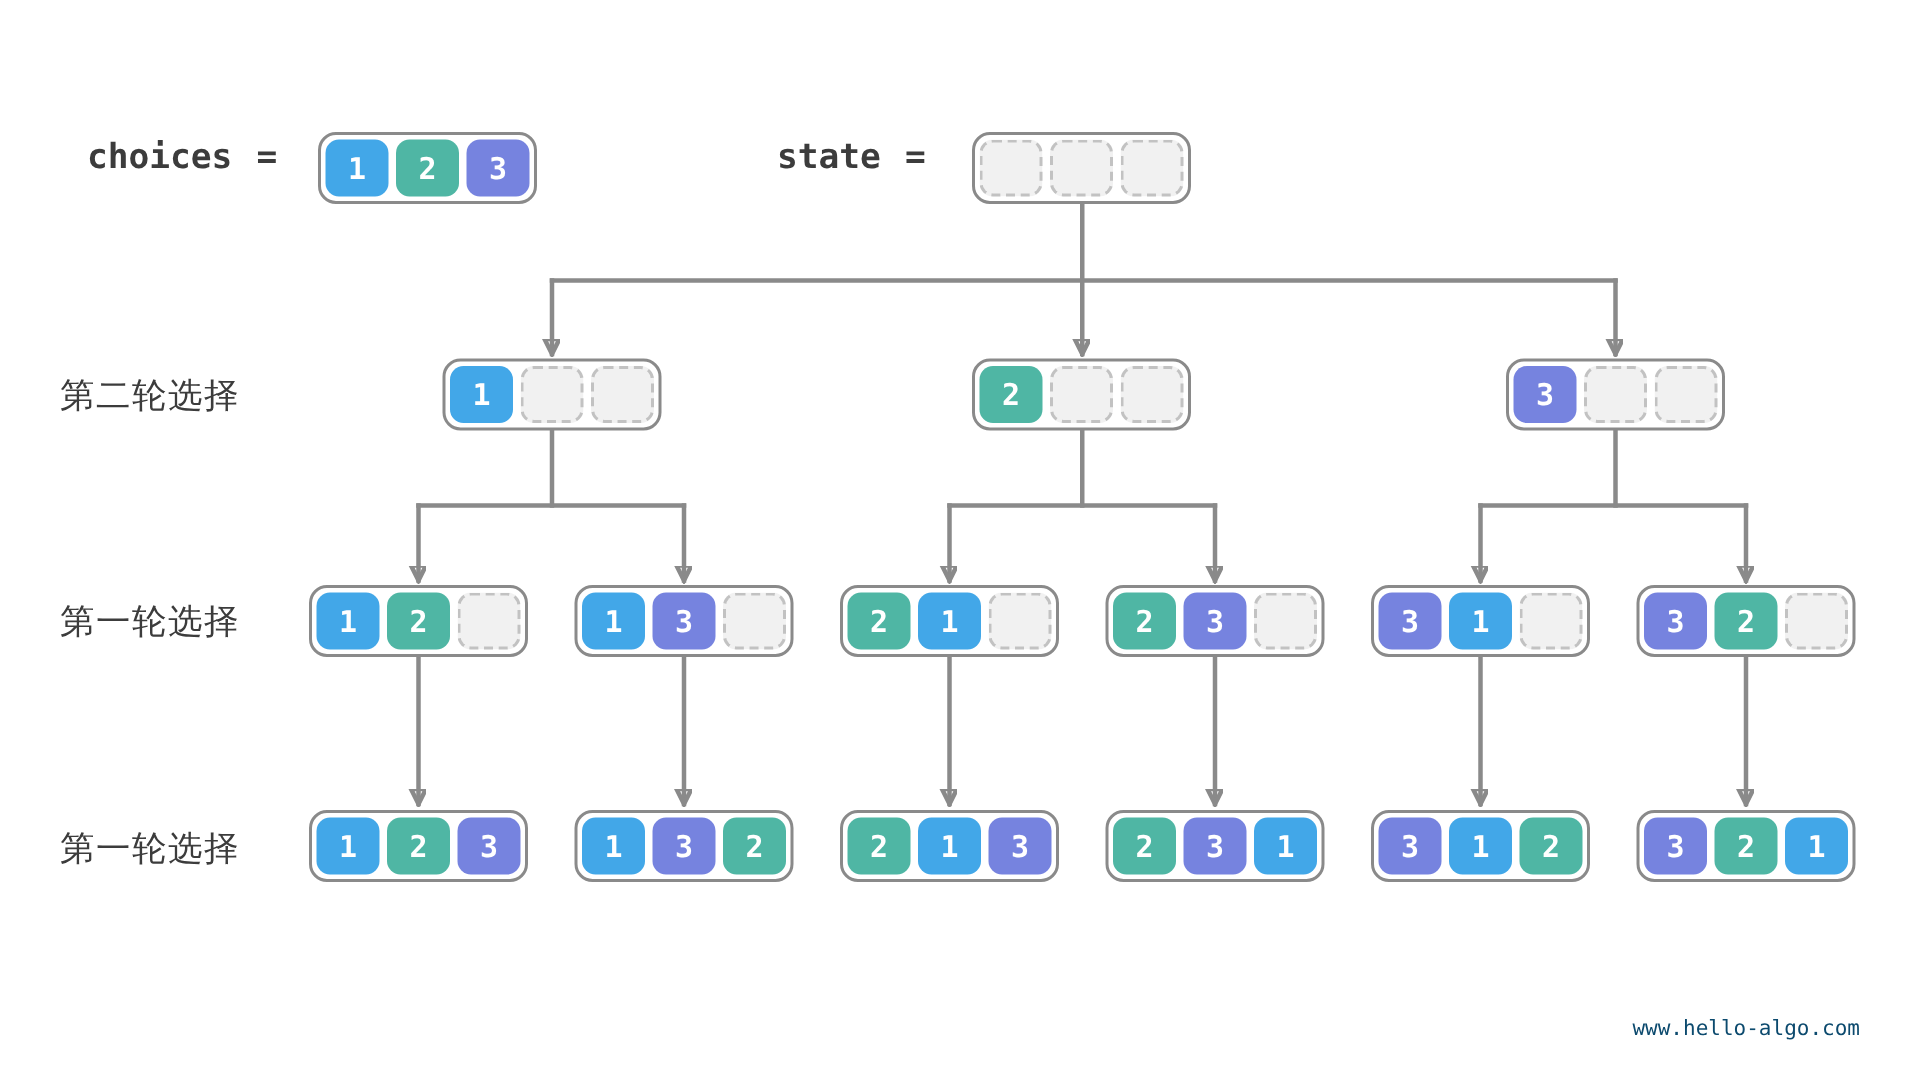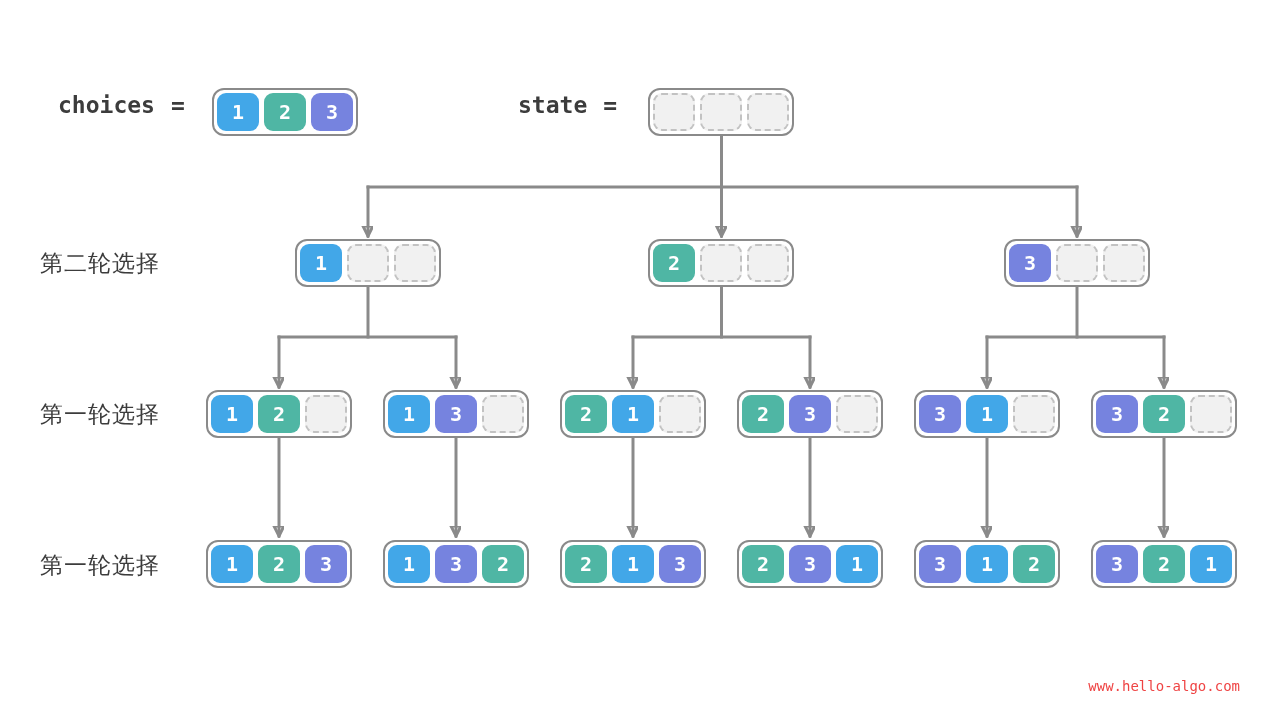--- a/index.html
+++ b/index.html
@@ -28,21 +28,21 @@
     box-sizing:border-box; width:42px; height:38px; border-radius:9px;
     display:flex; align-items:center; justify-content:center;
     font-family:"DejaVu Sans Mono", monospace; font-weight:bold;
     font-size:20px; color:#ffffff;
   }
   .cell[data-color="empty"] {
     background:#f1f1f1; border:2px dashed #c2c2c2; color:transparent;
   }
   .watermark {
     position:absolute; right:40px; top:678px;
-    font-family:"DejaVu Sans Mono", monospace; font-size:14px; color:#ef4444;
+    font-family:"DejaVu Sans Mono", monospace; font-size:14px; color:#0c4a6e;
   }
 </style>
 </head>
 <body>
 
 <div class="stage">
 
   <svg class="connectors" viewBox="0 0 1280 720" aria-hidden="true">
     <defs>
       <marker id="ah" markerUnits="userSpaceOnUse" markerWidth="12" markerHeight="12" refX="10" refY="5" orient="auto">

